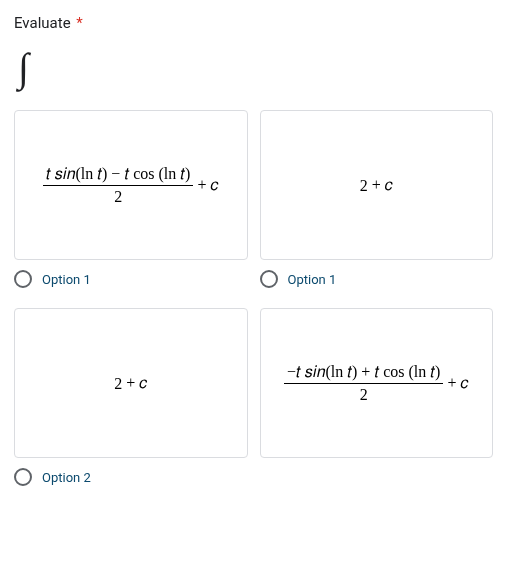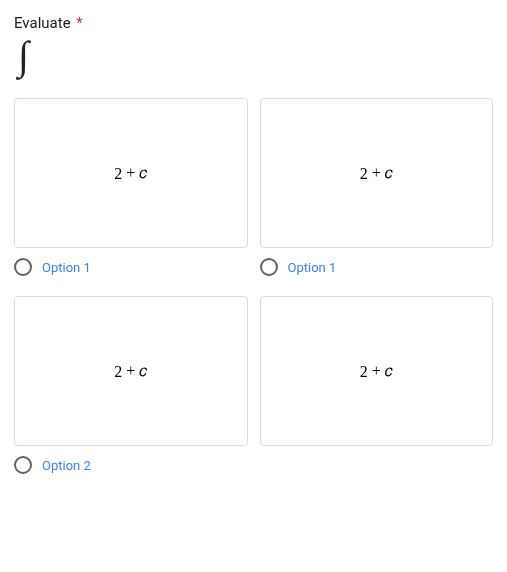--- a/index.html
+++ b/index.html
@@ -5,21 +5,21 @@
     * { margin: 0; padding: 0; box-sizing: border-box; }
     body {
       font-family: Roboto, Arial, sans-serif;
       background: #fff;
       color: #202124;
       padding: 14px 14px 20px 14px;
       width: 507px;
     }
     .question-title {
       font-size: 15px;
-      margin-bottom: 4px;
+      margin-bottom: 16px;
     }
     .required { color: #d93025; margin-left: 2px; }
     .integral {
       display: flex;
       align-items: center;
       font-family: 'Times New Roman', serif;
       font-size: 19px;
       margin-bottom: 22px;
       margin-left: 4px;
     }
@@ -69,41 +69,42 @@
     }
     .radio {
       width: 18px;
       height: 18px;
       border: 2px solid #5f6368;
       border-radius: 50%;
       flex-shrink: 0;
     }
     .radio-label {
       font-size: 13px;
-      color: #3b82f6;
+      color: #0c4a6e;
     }
   </style>
 </head>
 <body>
 
 <div class="question-title">
   <span>Evaluate</span>
   <span class="required">*</span>
 </div>
 
 <div class="integral">
   <span class="int-sign">∫</span>
 </div>
 
 <div class="grid">
 
   <div>
     <div class="img-box">
       <div class="formula">
         <span class="frac">
+          <span class="num">𝑡 𝑠𝑖𝑛(ln 𝑡) − 𝑡 cos (ln 𝑡)</span>
           <span class="den">2</span>
         </span>
         <span>+ 𝑐</span>
       </div>
     </div>
     <div class="radio-row">
       <span class="radio"></span>
       <span class="radio-label">Option 1</span>
     </div>
   </div>
@@ -135,20 +136,21 @@
     <div class="radio-row">
       <span class="radio"></span>
       <span class="radio-label">Option 2</span>
     </div>
   </div>
 
   <div>
     <div class="img-box">
       <div class="formula">
         <span class="frac">
+          <span class="num">−𝑡 𝑠𝑖𝑛(ln 𝑡) + 𝑡 cos (ln 𝑡)</span>
           <span class="den">2</span>
         </span>
         <span>+ 𝑐</span>
       </div>
     </div>
   </div>
 
 </div>
 
 </body></html>

